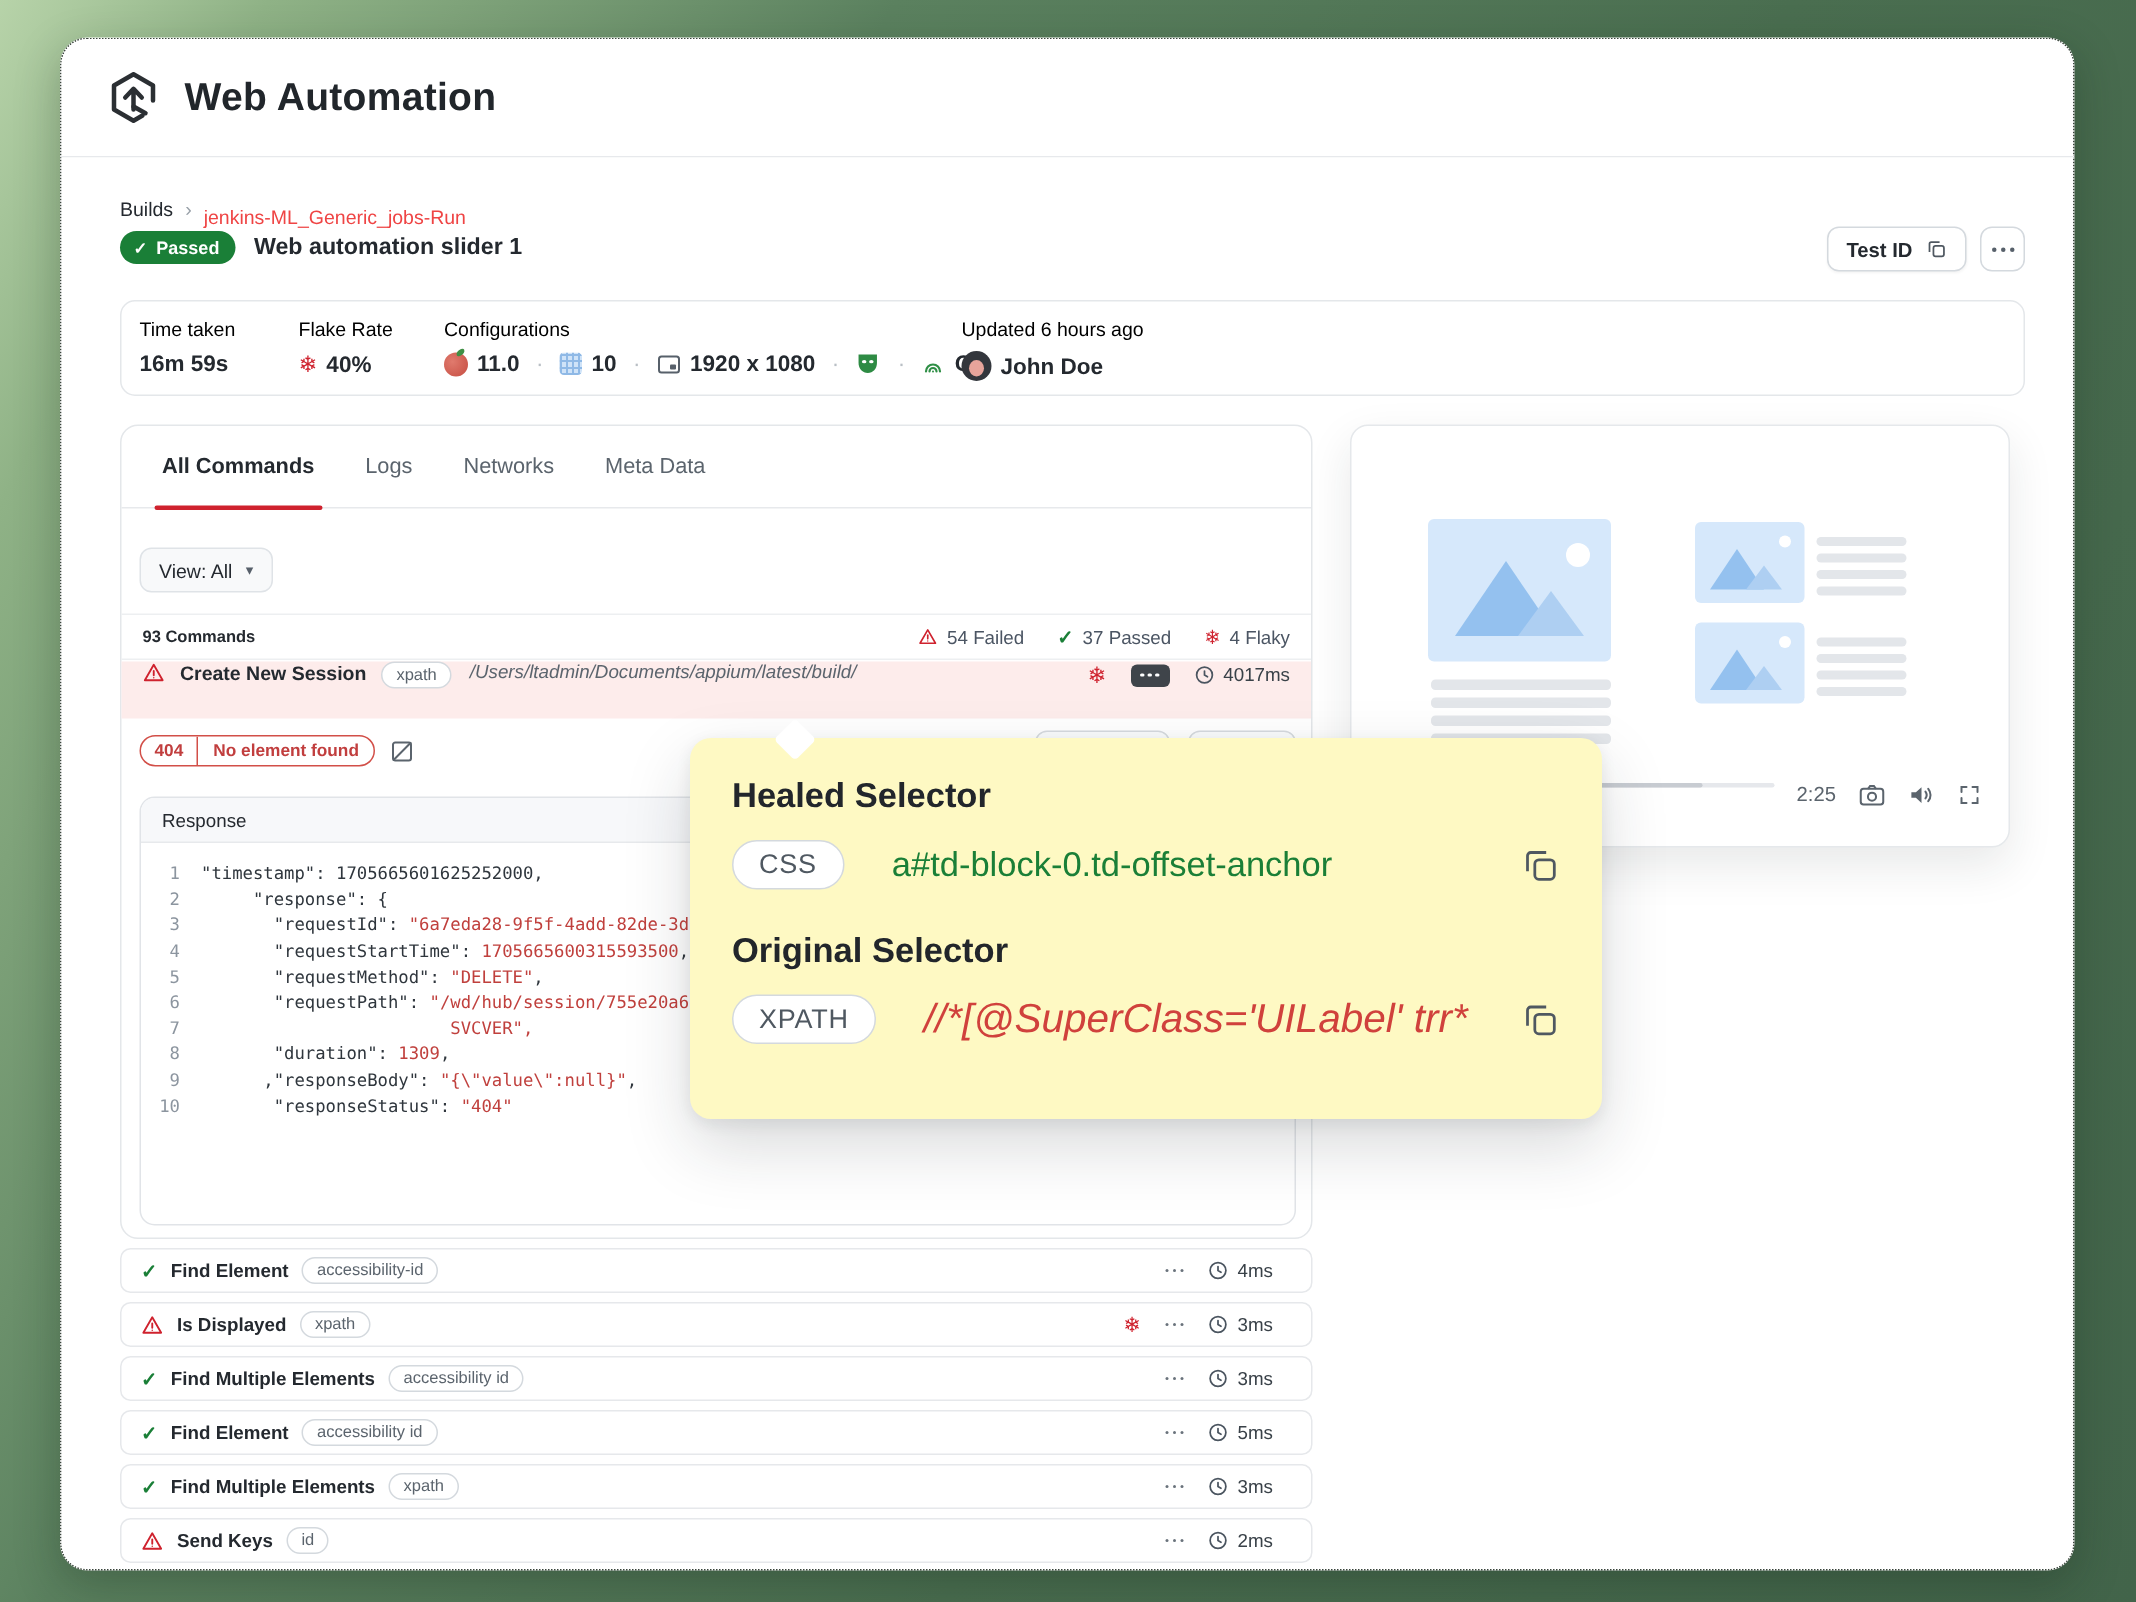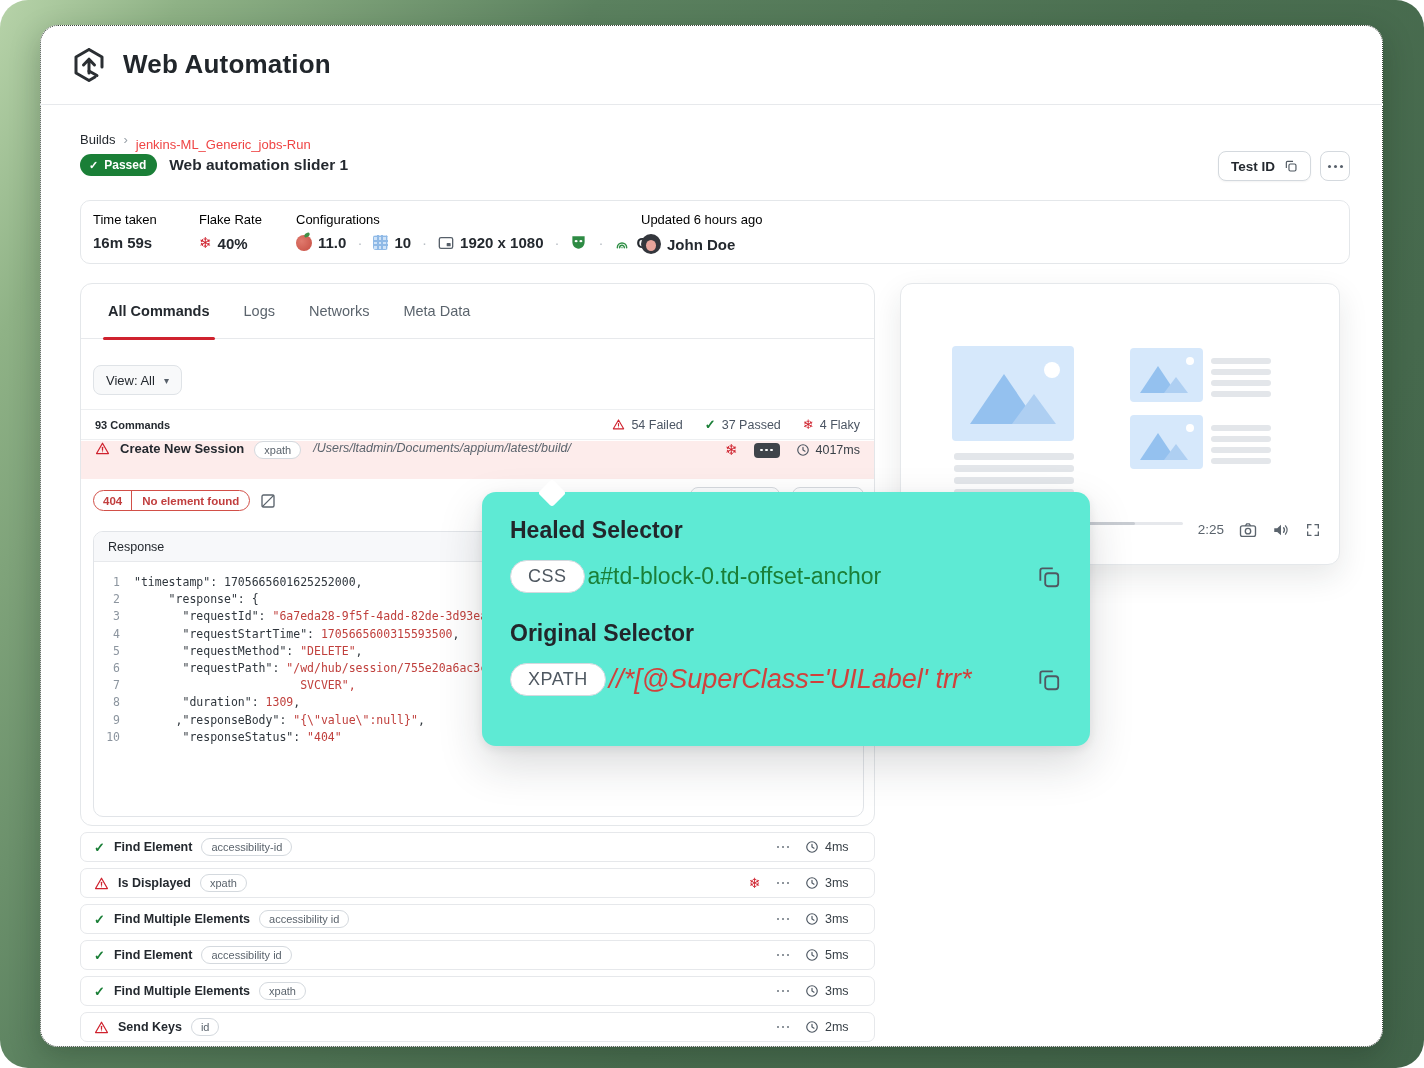--- a/index.html
+++ b/index.html
@@ -1,19 +1,19 @@
 <!DOCTYPE html>
 <html><head>
 <meta charset="utf-8">
 <style>
   * { box-sizing: border-box; margin:0; padding:0; }
   html,body { width:1424px; height:1068px; }
   body { font-family:"Liberation Sans", sans-serif; color:#24292f; }
   .stage { position:relative; width:1424px; height:1068px; overflow:hidden;
-    background:linear-gradient(118deg,#b7d3a9 0%,#8fb286 9%,#5b815f 30%,#4a6e50 60%,#42644a 100%);border-radius:28px; }
+    background:linear-gradient(118deg,#b7d3a9 0%,#8fb286 9%,#5b815f 30%,#4a6e50 60%,#42644a 100%); }
   .main-card { position:absolute; left:40px; top:25px; width:1343px; height:1022px;
     background:#fff; border-radius:18px; outline:1.5px dotted #3a453c; outline-offset:-1px;
     box-shadow:0 10px 30px rgba(18,36,22,.28); }
   
   .app-header { position:absolute; left:0; top:0; right:0; height:80px;
     border-bottom:1px solid #e7e9ec; display:flex; align-items:center; padding-left:30px; gap:15px;
     border-radius:18px 18px 0 0; }
   .app-title { font-size:26px; font-weight:700; color:#21262b; letter-spacing:.2px; }
   
   .breadcrumb { position:absolute; left:40px; top:101px; display:flex; align-items:center; gap:8px; font-size:13px; }
@@ -121,26 +121,26 @@
   .vthumb { position:absolute; background:#d6e8fb; border-radius:4px; overflow:hidden; }
   .vline { position:absolute; height:7px; border-radius:3px; background:#e3e6ea; }
   .vctrl { position:absolute; left:10px; right:12px; bottom:8px; height:34px;
     display:flex; gap:15px; padding:0 6px; border-radius:8px; background:#fff; }
   .vtrack { flex:1; height:3px; background:#e6e8ec; border-radius:2px; position:relative; cursor:pointer; }
   .vfill { position:absolute; left:0; top:0; bottom:0; width:82%; background:#c8ccd2; border-radius:2px; }
   .vtime { font-size:13.5px; color:#5b646d; }
   .vicon { color:#5b646d; display:flex; cursor:pointer; }
   
   .popover { position:absolute; left:420px; top:467px; width:608px; height:254px;
-    background:#5eead4; border-radius:14px; z-index:50; padding:25px 28px;
-    box-shadow:0 18px 44px rgba(31,35,40,.17), 0 3px 10px rgba(31,35,40,.08);margin-left:22px; }
+    background:#fef9c3; border-radius:14px; z-index:50; padding:25px 28px;
+    box-shadow:0 18px 44px rgba(31,35,40,.17), 0 3px 10px rgba(31,35,40,.08); }
   .popover::before { content:""; position:absolute; top:-9px; left:60px; width:20px; height:20px;
     background:#fff; transform:rotate(45deg); border-radius:3px; }
   .pop-h { font-size:23px; font-weight:600; color:#22262b; }
-  .pop-row { display:flex; align-items:center; gap:3px; margin-top:16px; }
+  .pop-row { display:flex; align-items:center; gap:32px; margin-top:16px; }
   .pop-h2 { margin-top:27px; }
   .type-pill { border:1.6px solid #d4d9de; border-radius:999px; padding:5px 17px;
     font-size:18px; color:#4f5861; font-weight:500; letter-spacing:.5px; background:#fff; }
   .sel-css { font-size:23px; color:#1a7f37; }
   .sel-xpath { font-size:27px; color:#d0413c; font-style:italic; }
   .copy-btn { margin-left:auto; color:#4f5861; display:flex; cursor:pointer; }
   svg { display:block; }
 </style>
 </head>
 <body>

